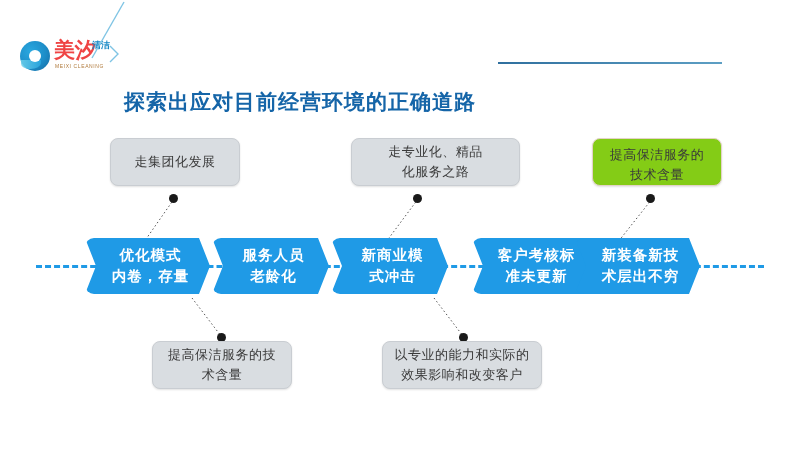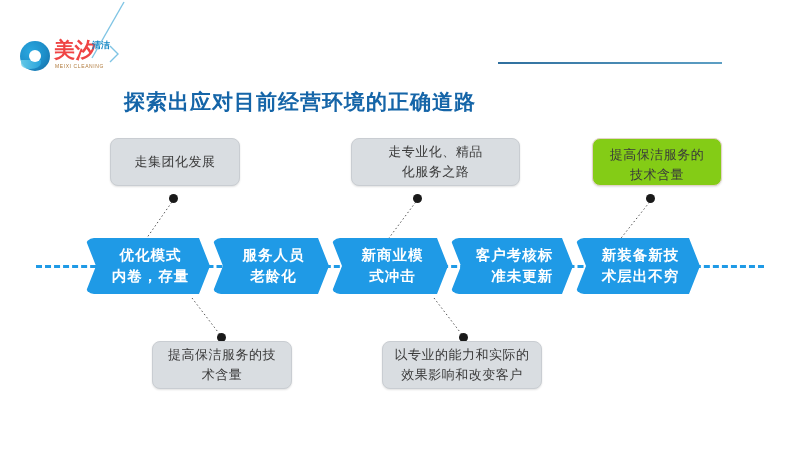--- a/index.html
+++ b/index.html
@@ -262,21 +262,21 @@
     </div>
   </div>
 
   <div class="chev" style="left:331px; top:238px; width:117px;text-align:center;">
     <div class="chev-text">
       <div>新商业模</div>
       <div>式冲击</div>
     </div>
   </div>
 
-  <div class="chev" style="left:450px; top:238px; width:123px;text-align:right;">
+  <div class="chev" style="left:472px; top:238px; width:123px;">
     <div class="chev-text">
       <div>客户考核标</div>
       <div>准未更新</div>
     </div>
   </div>
 
   <div class="chev" style="left:575px; top:238px; width:125px;">
     <div class="chev-text">
       <div>新装备新技</div>
       <div>术层出不穷</div>

